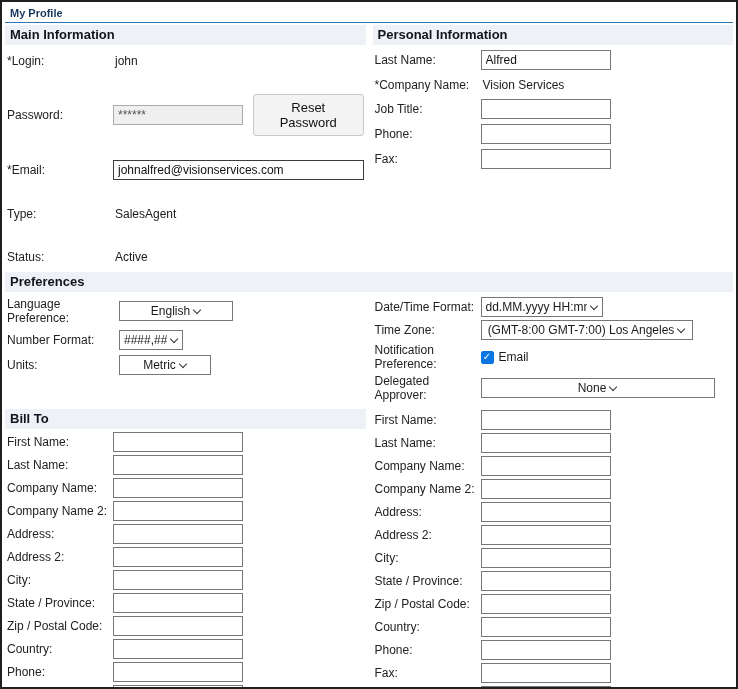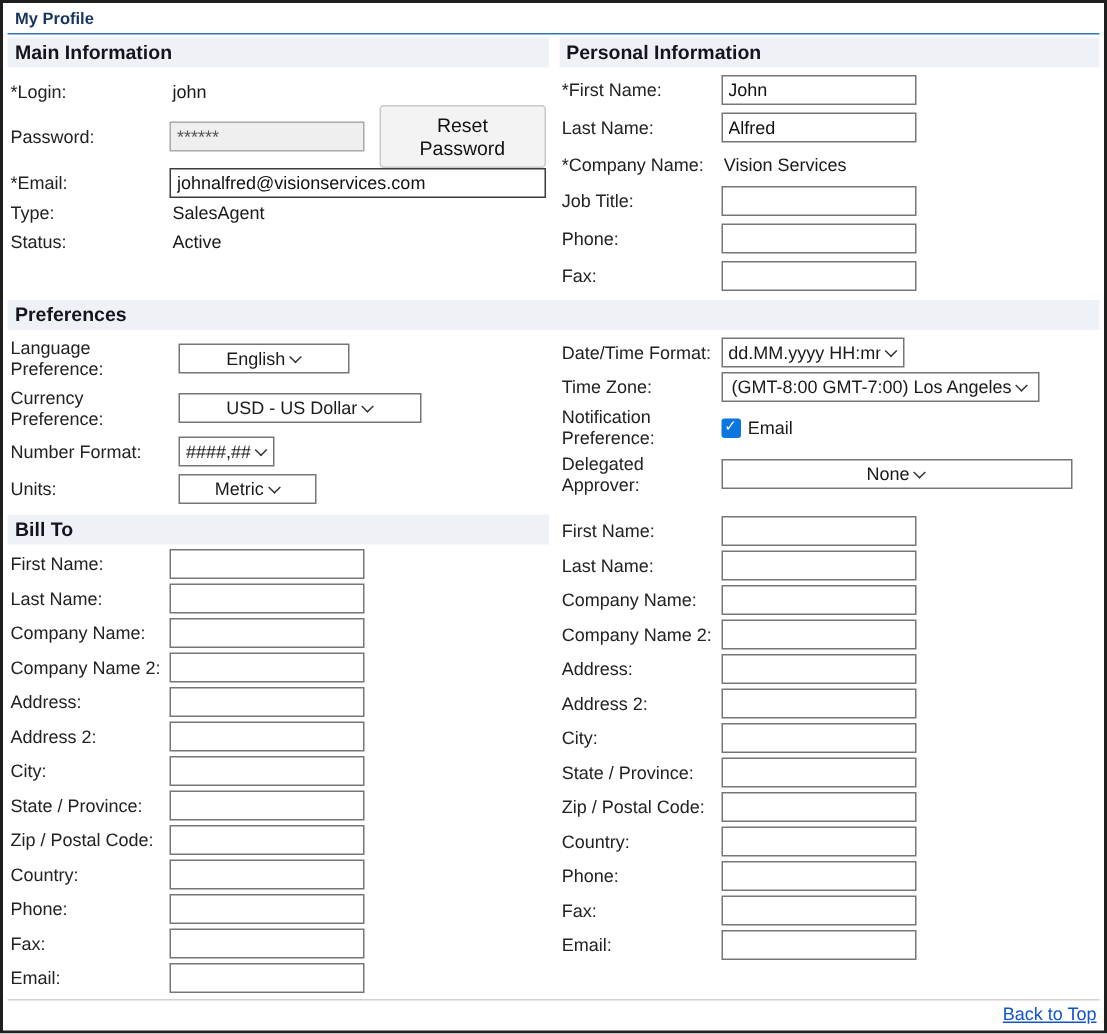--- a/index.html
+++ b/index.html
@@ -17,21 +17,21 @@
   .col { flex:1 1 0; min-width:0; }
   .secbar {
     background:var(--section-bar-bg,#eef1f6); font-weight:bold; font-size:13px;
     color:#14141e; padding:3px 5px; line-height:14px; margin-top:2px;
   }
   .secbar.flexbar { display:flex; align-items:center; }
   .secbar .bar-title { width:103px; flex:none; }
   .sec-body { padding:0 2px; }
   .frow { display:flex; align-items:center; margin-top:5px; min-height:19px; }
   .frow.mt6 { margin-top:6px; }
-  .frow.mt7 { margin-top:0; }
+  .frow.mt7 { margin-top:24px; }
   .frow.tight { margin-top:3px; }
   .lb { width:106px; flex:none; color:#222; line-height:14px; }
   .val { padding-left:2px; line-height:14px; }
   .txt {
     width:130px; height:20px; border:1px solid #767676; background:#fff;
     padding:1px 4px; font-family:"Liberation Sans",sans-serif; font-size:12px; color:#111;
   }
   .txt.wide { width:271px; }
   .txt.dark { border:1px solid #3c3c3c; }
   .txt.pw { background:#efefef; border-color:#ababab; color:#555; }
@@ -100,24 +100,20 @@
           <label class="lb">Status:</label>
           <span class="val">Active</span>
         </div>
       </div>
     </section>
 
     <section class="col">
       <div class="secbar">Personal Information</div>
       <div class="sec-body">
         <div class="frow">
-          <label class="lb">*First Name:</label>
-          <input class="txt" type="text" value="John" style="">
-        </div>
-        <div class="frow">
           <label class="lb">Last Name:</label>
           <input class="txt" type="text" value="Alfred" style="">
         </div>
         <div class="frow">
           <label class="lb">*Company Name:</label>
           <span class="val">Vision Services</span>
         </div>
         <div class="frow">
           <label class="lb">Job Title:</label>
           <input class="txt" type="text" style="">
@@ -138,27 +134,20 @@
   <div class="cols">
     <div class="col sec-body">
       <div class="frow">
         <label class="lb" style="width:112px;">Language Preference:</label>
         <div class="sel w114">
           <span class="sel-val">English</span>
           <span class="chev"></span>
         </div>
       </div>
       <div class="frow">
-        <label class="lb" style="width:112px;">Currency Preference:</label>
-        <div class="sel w162">
-          <span class="sel-val">USD - US Dollar</span>
-          <span class="chev"></span>
-        </div>
-      </div>
-      <div class="frow">
         <label class="lb" style="width:112px;">Number Format:</label>
         <div class="sel w64">
           <span class="sel-val">####,##</span>
           <span class="chev"></span>
         </div>
       </div>
       <div class="frow">
         <label class="lb" style="width:112px;">Units:</label>
         <div class="sel w92">
           <span class="sel-val">Metric</span>

